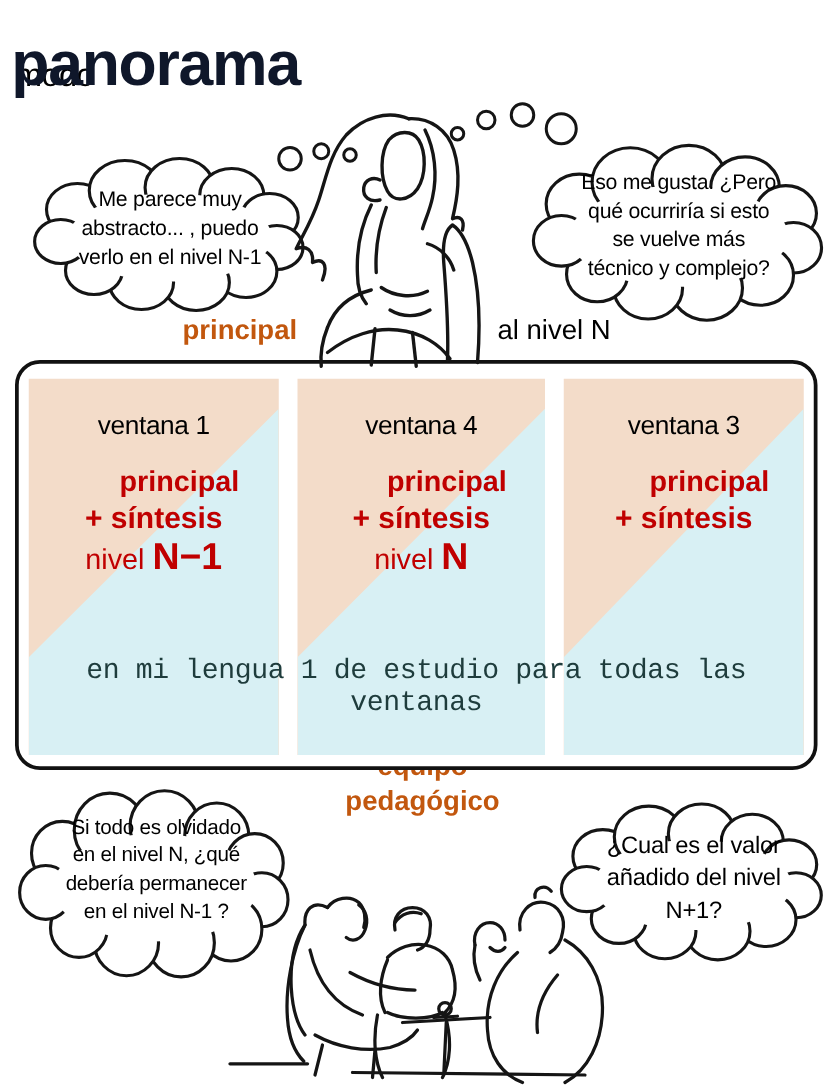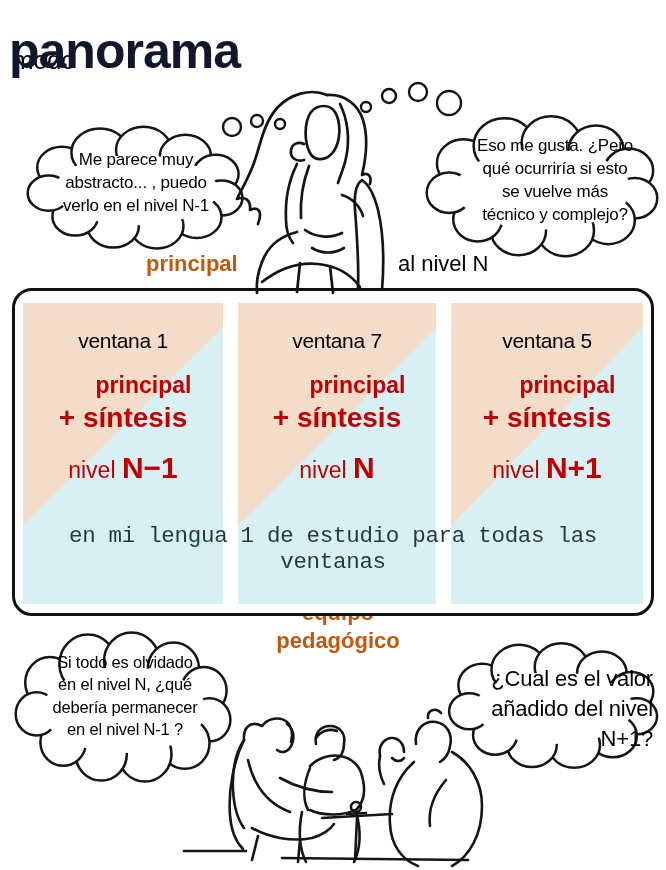--- a/index.html
+++ b/index.html
@@ -12,44 +12,44 @@
   
   #kicker{left:12px;top:5px;font-size:26px;letter-spacing:-0.5px;margin-top:40px;}
   #main-title{left:9px;top:22px;font-size:50px;font-weight:bold;color:#0f172a;letter-spacing:-1px;}
   
   #student-label{left:146px;top:251px;font-size:22px;font-weight:bold;color:#c2570e;}
   #student-level{left:398px;top:251px;font-size:22px;}
   #team-label{left:256px;top:599px;width:164px;text-align:center;font-size:22px;font-weight:bold;color:#c2570e;line-height:1.28;white-space:pre-line;}
   
   .bubble-text{position:absolute;text-align:center;white-space:pre-line;font-size:17px;line-height:1.36;letter-spacing:-0.2px;z-index:3;}
   #bubble-tl{left:44px;top:148px;width:184px;}
-  #bubble-tr{left:453px;top:134px;width:204px;}
+  #bubble-tr{left:441px;top:134px;width:204px;}
   #bubble-bl{left:27px;top:651px;width:196px;font-size:16.5px;}
-  #bubble-br{left:457px;top:664px;width:196px;font-size:22px;text-align:right;}
+  #bubble-br{left:457px;top:664px;width:196px;font-size:19px;}
   
   #windows-box{
     left:12px;top:288px;width:642px;height:328px;box-sizing:border-box;
     border:3.5px solid #111;border-radius:20px;background:#fff;z-index:0;
   }
   .panel{
     position:absolute;top:12px;height:301px;background:#f3dcc9;overflow:hidden;
     text-align:center;
   }
   #panel-1{left:8px;width:200px;}
   #panel-2{left:223px;width:198px;}
   #panel-3{left:436px;width:192px;}
   .panel .blue{
     position:absolute;left:0;top:0;width:100%;height:100%;background:#d8f0f4;
     clip-path:polygon(0 74%,100% 8%,100% 100%,0 100%);
   }
   .panel>div{position:relative;}
   .v-label{margin-top:26px;font-size:21px;letter-spacing:-0.3px;}
   .p-label{margin-top:19px;font-size:23px;font-weight:bold;color:#c00000;line-height:1.2;padding-left:41px;}
-  .s-label{margin-top:1px;font-size:28px;font-weight:bold;color:#c00000;line-height:1.2;}
-  .n-label{margin-top:17px;font-size:23px;color:#c00000;}
+  .s-label{margin-top:1px;font-size:24px;font-weight:bold;color:#c00000;line-height:1.2;}
+  .n-label{font-size:23px;color:#c00000;}
   .n-label b{font-size:30px;font-weight:bold;}
   #panel-footer{
     position:absolute;left:0;top:232px;width:100%;text-align:center;
     font-size:22.5px;color:#1e3c3c;letter-spacing:-0.3px;z-index:2;font-family:Liberation Mono, monospace;
   }
   
   #artwork{position:absolute;left:0;top:0;width:666px;height:870px;z-index:1;pointer-events:none;}
 </style>
 </head>
 <body>
@@ -82,32 +82,31 @@
   <div class="panel" id="panel-1">
     <div class="blue"></div>
     <div class="v-label">ventana 1</div>
     <div class="p-label">principal</div>
     <div class="s-label">+ síntesis</div>
     <div class="n-label"><span>nivel</span> <b>N−1</b></div>
   </div>
 
   <div class="panel" id="panel-2">
     <div class="blue"></div>
-    <div class="v-label">ventana 7</div>
+    <div class="v-label">ventana 4</div>
     <div class="p-label">principal</div>
     <div class="s-label">+ síntesis</div>
     <div class="n-label"><span>nivel</span> <b>N</b></div>
   </div>
 
   <div class="panel" id="panel-3">
     <div class="blue"></div>
-    <div class="v-label">ventana 5</div>
+    <div class="v-label">ventana 3</div>
     <div class="p-label">principal</div>
     <div class="s-label">+ síntesis</div>
-    <div class="n-label"><span>nivel</span> <b>N+1</b></div>
   </div>
 
   <div id="panel-footer">en mi lengua 1 de estudio para todas las ventanas</div>
 </div>
 
 <svg id="artwork" viewBox="0 0 666 870">
   <defs>
     <symbol id="cloud" viewBox="-115 -80 230 155" overflow="visible">
       <g stroke="#151515" stroke-width="2.5" fill="#ffffff">
         <circle cx="-78" cy="-28" r="26" vector-effect="non-scaling-stroke"></circle>

